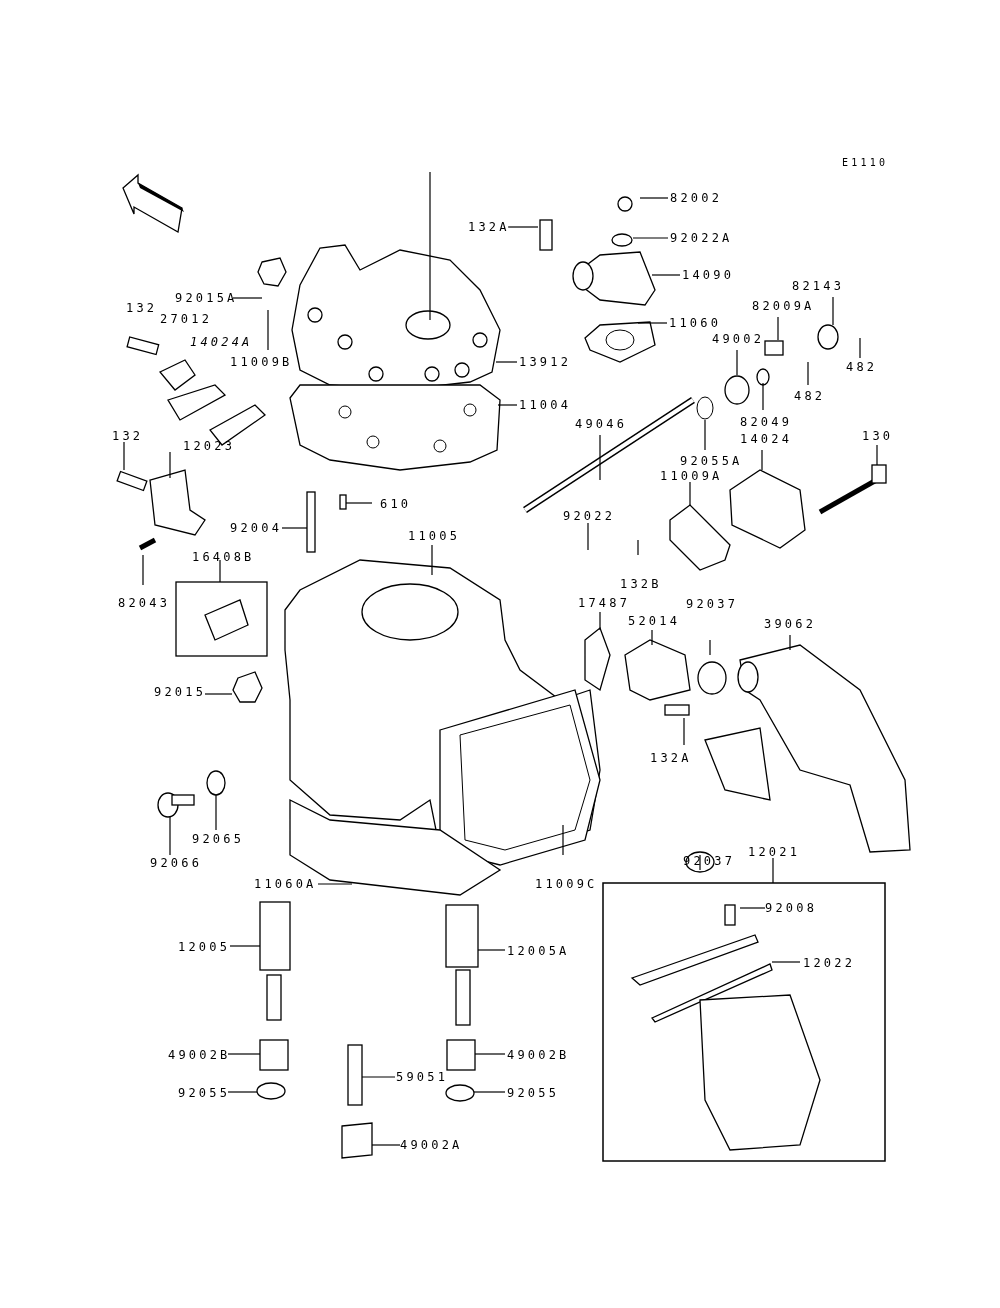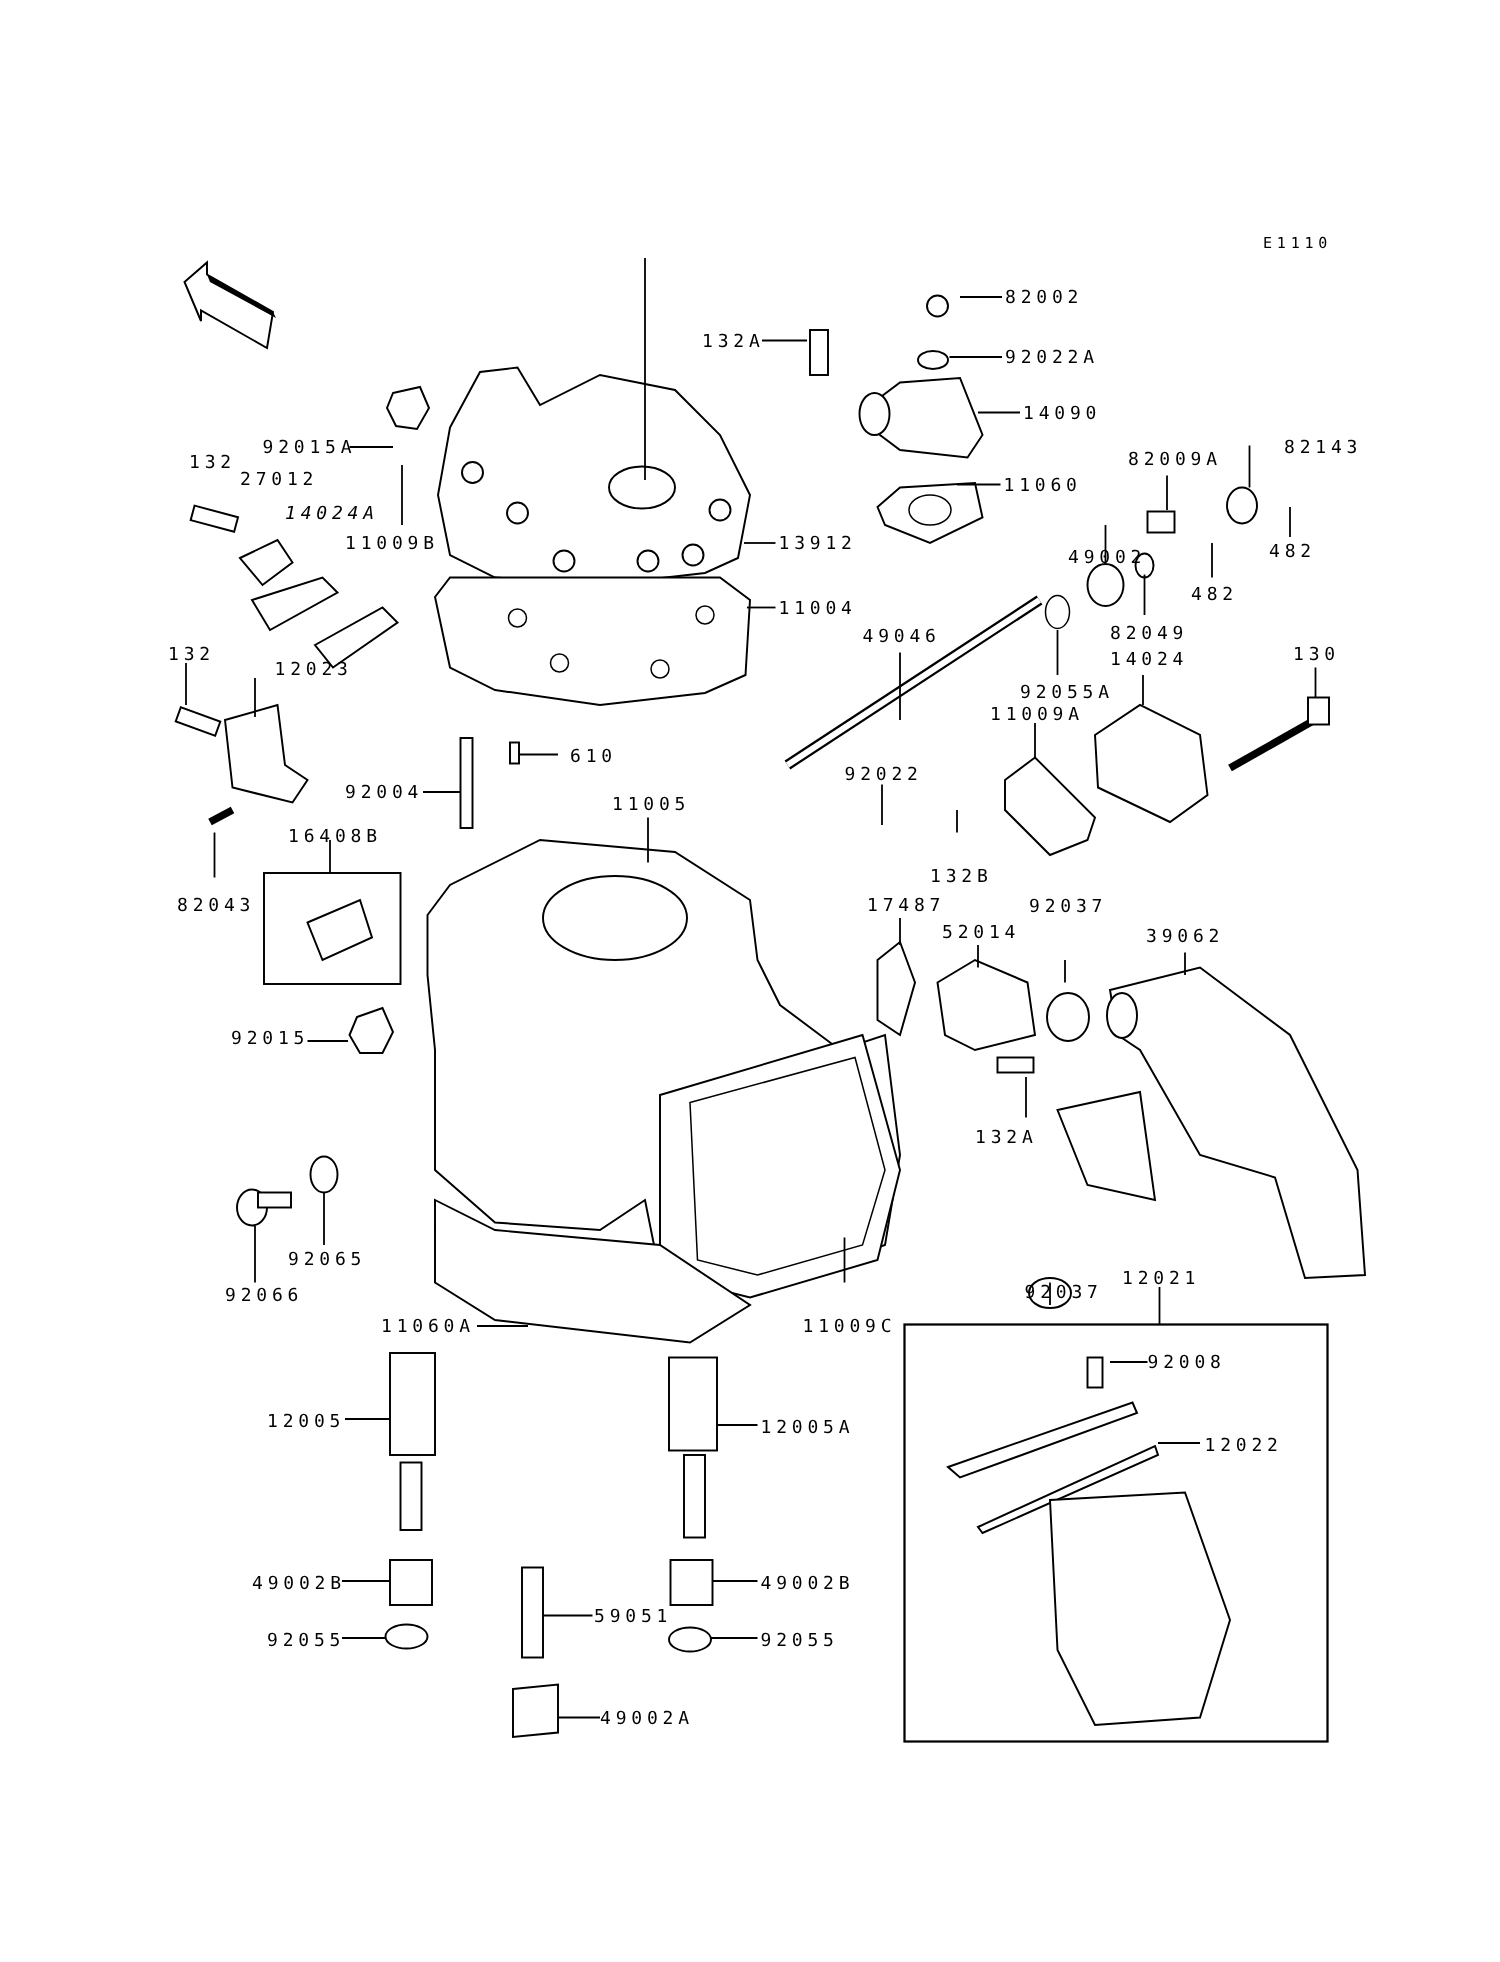--- a/index.html
+++ b/index.html
@@ -176,23 +176,23 @@
 <div class="lbl" style="left:670px;top:232px;">92022A</div>
 <div class="lbl" style="left:682px;top:269px;">14090</div>
 <div class="lbl" style="left:669px;top:317px;">11060</div>
 <div class="lbl" style="left:175px;top:292px;">92015A</div>
 <div class="lbl" style="left:126px;top:302px;">132</div>
 <div class="lbl" style="left:160px;top:313px;">27012</div>
 <div class="lbl" style="left:190px;top:336px;font-style:italic;">14024A</div>
 <div class="lbl" style="left:230px;top:356px;">11009B</div>
 <div class="lbl" style="left:519px;top:356px;">13912</div>
 <div class="lbl" style="left:519px;top:399px;">11004</div>
-<div class="lbl" style="left:856px;top:280px;margin-top:12px;">82143</div>
+<div class="lbl" style="left:792px;top:280px;">82143</div>
 <div class="lbl" style="left:752px;top:300px;">82009A</div>
-<div class="lbl" style="left:712px;top:333px;margin-top:32px;">49002</div>
+<div class="lbl" style="left:712px;top:333px;">49002</div>
 <div class="lbl" style="left:846px;top:361px;">482</div>
 <div class="lbl" style="left:794px;top:390px;">482</div>
 <div class="lbl" style="left:740px;top:416px;">82049</div>
 <div class="lbl" style="left:740px;top:433px;">14024</div>
 <div class="lbl" style="left:862px;top:430px;">130</div>
 <div class="lbl" style="left:575px;top:418px;">49046</div>
 <div class="lbl" style="left:680px;top:455px;">92055A</div>
 <div class="lbl" style="left:660px;top:470px;">11009A</div>
 <div class="lbl" style="left:112px;top:430px;">132</div>
 <div class="lbl" style="left:150px;top:440px;margin-left:33px;">12023</div>

